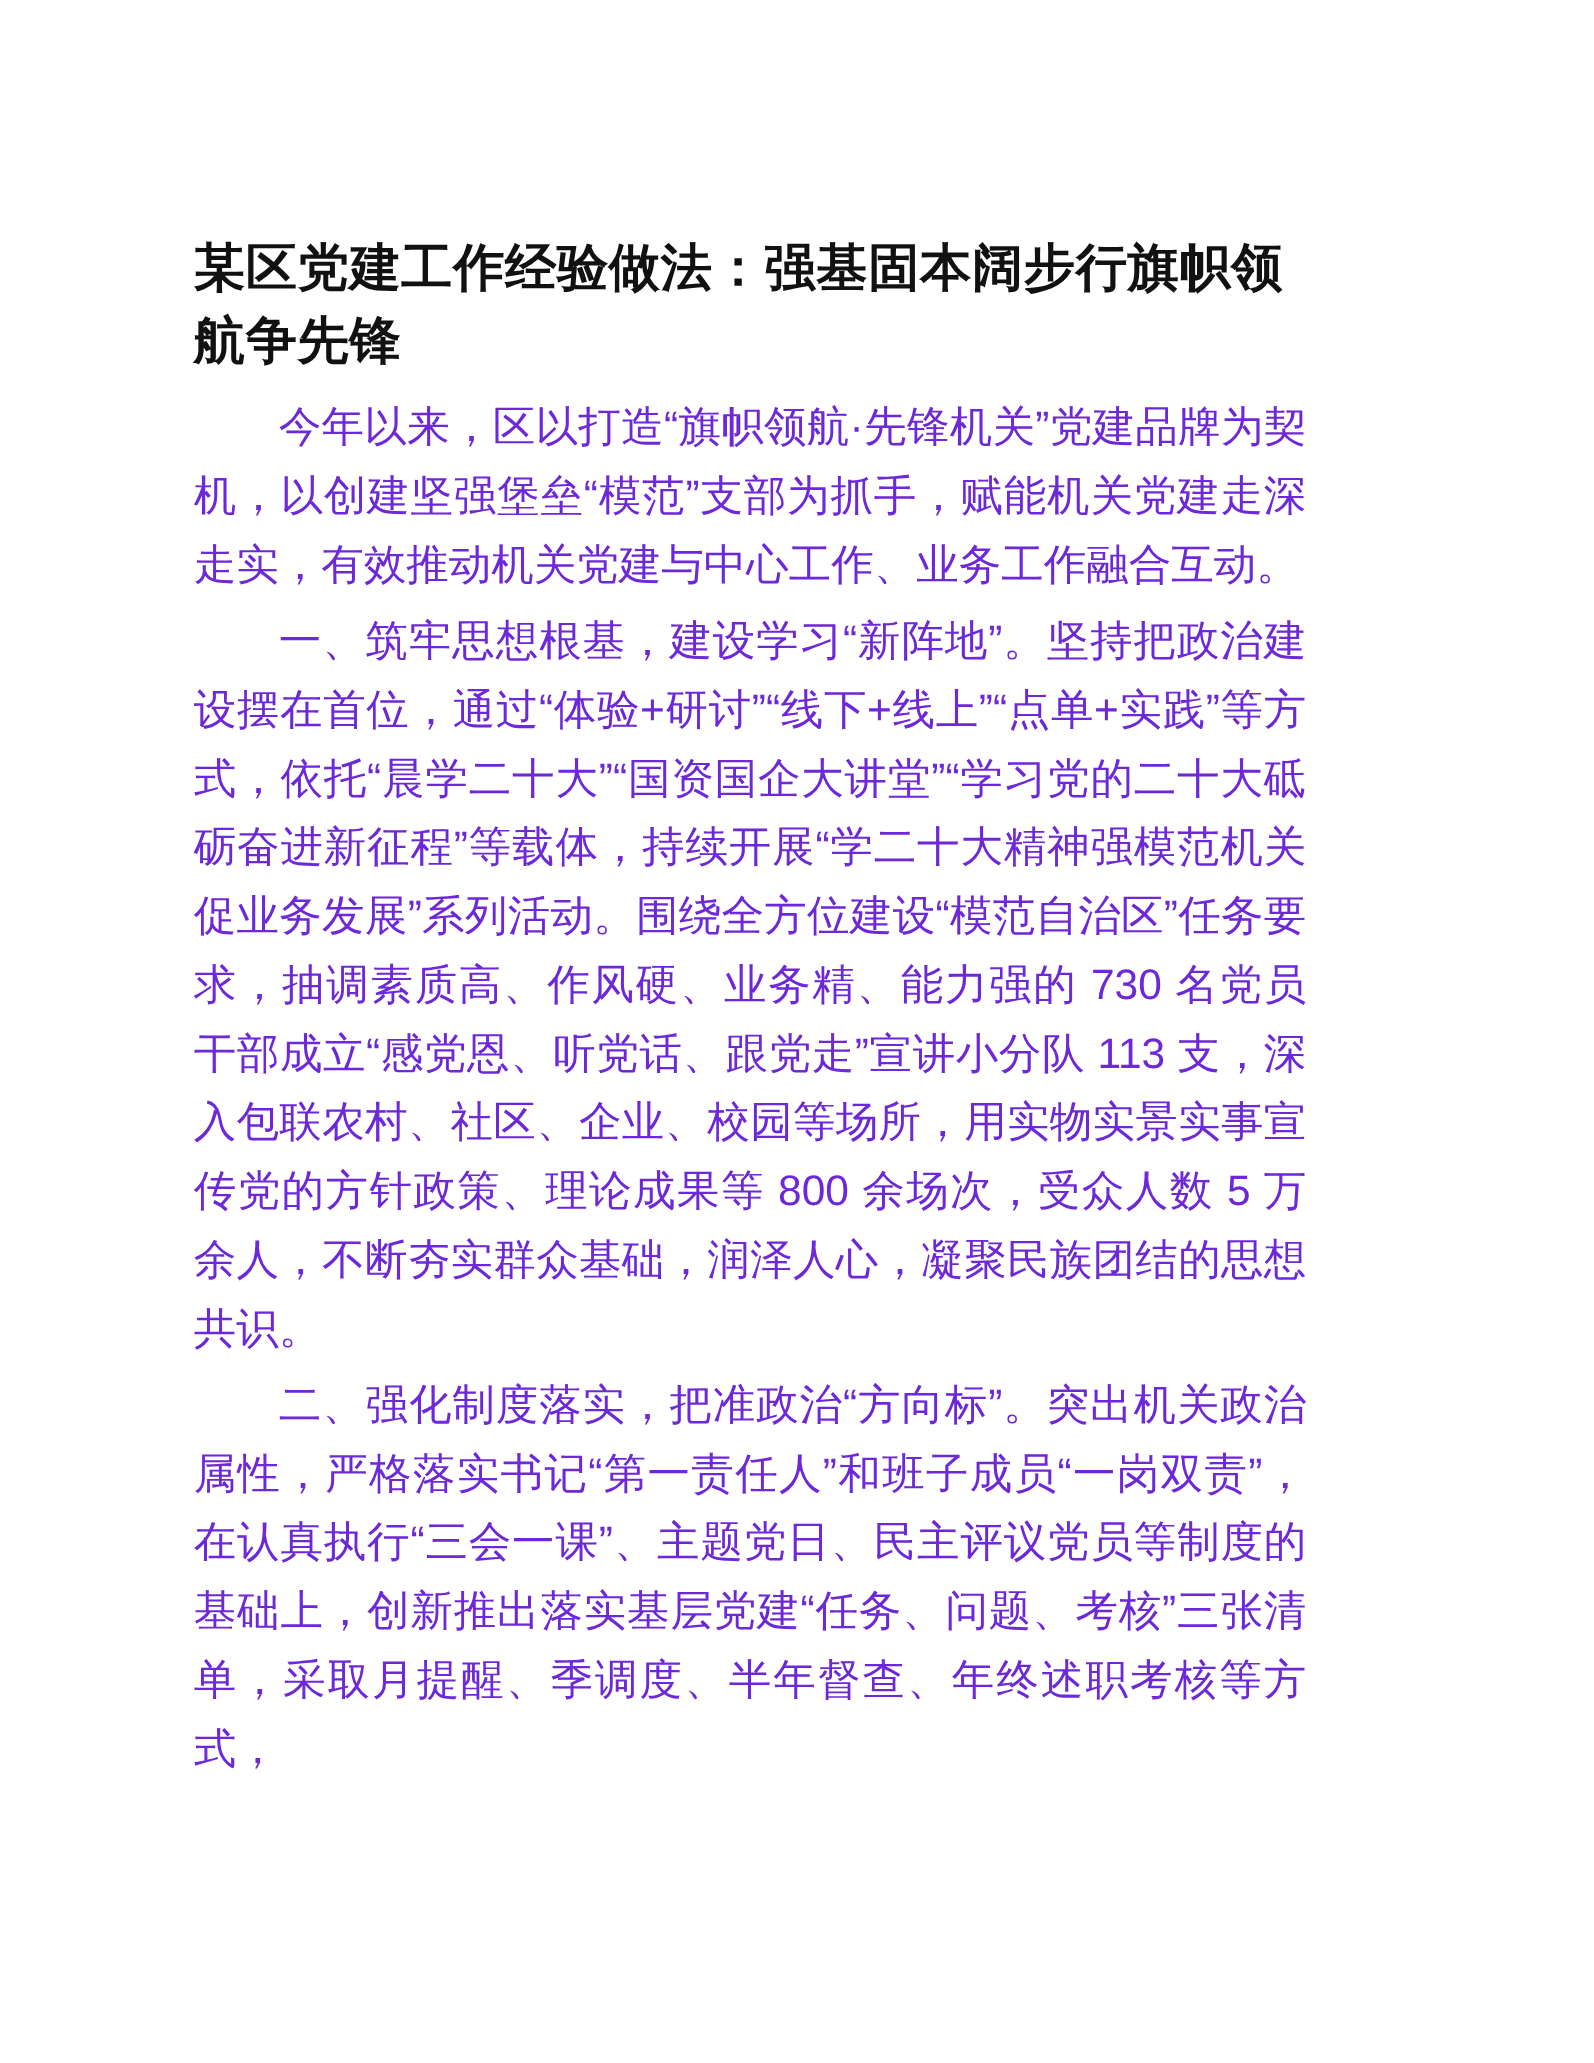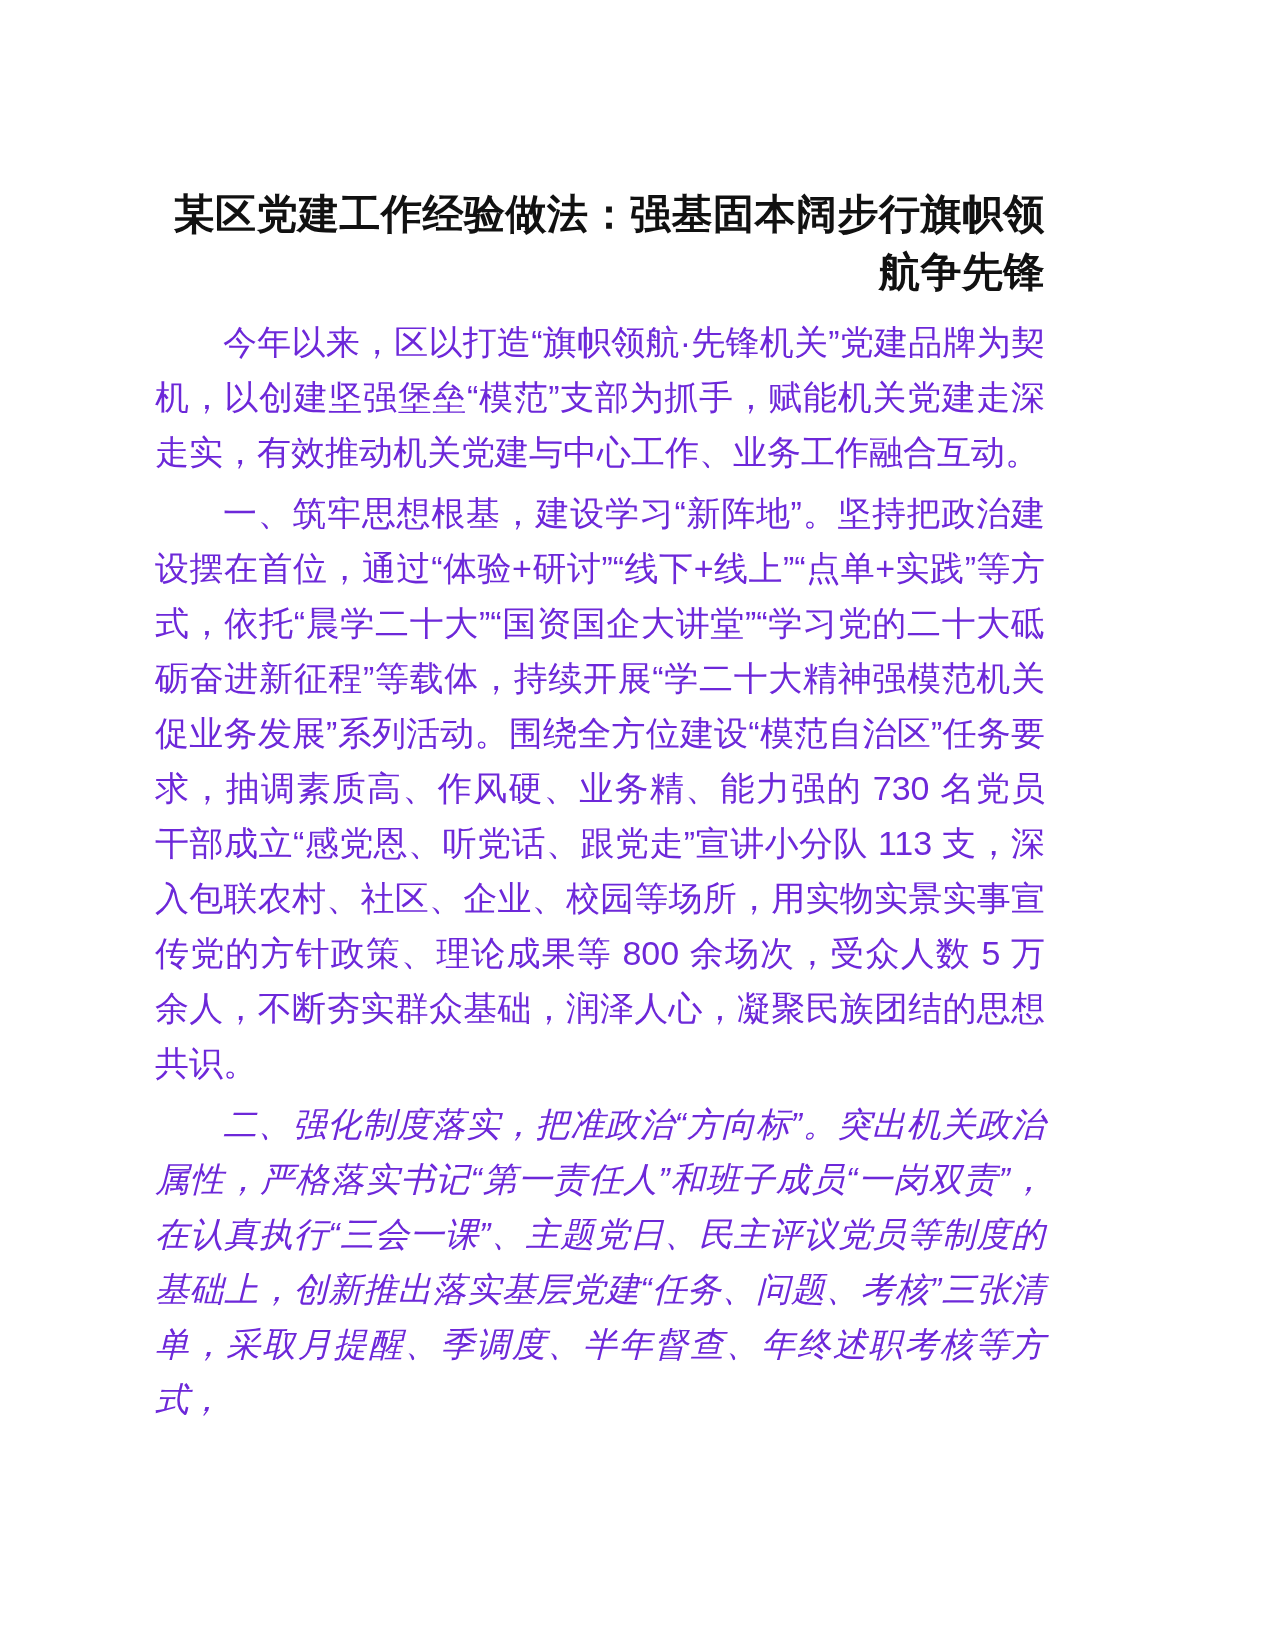--- a/index.html
+++ b/index.html
@@ -24,40 +24,39 @@
   .content {
     position: absolute;
     left: 155px;
     top: 185px;
     width: 890px;
   }
   .doc-title {
     font-size: 41px;
     font-weight: 700;
     line-height: 58px;
-    text-align: right;
+    text-align: left;
     letter-spacing: 0.5px;
     margin: 0 0 14px 0;
     color: #111111;
     text-justify: inter-ideograph;
   }
   .para {
     font-size: 34px;
     line-height: 55px;
     text-align: justify;
     text-justify: inter-ideograph;
     text-align-last: left;
     margin: 0 0 6px 0;
     text-indent: 68px;
     color: #6d28d9;
     word-break: break-all;
   }
   .para:last-child {
     margin-bottom: 0;
-    font-style: italic;
   }
 </style>
 </head>
 <body>
 
 <div class="page">
   <div class="content">
     <h1 class="doc-title">某区党建工作经验做法：强基固本阔步行旗帜领航争先锋</h1>
     <p class="para">今年以来，区以打造“旗帜领航·先锋机关”党建品牌为契机，以创建坚强堡垒“模范”支部为抓手，赋能机关党建走深走实，有效推动机关党建与中心工作、业务工作融合互动。</p>
     <p class="para">一、筑牢思想根基，建设学习“新阵地”。坚持把政治建设摆在首位，通过“体验+研讨”“线下+线上”“点单+实践”等方式，依托“晨学二十大”“国资国企大讲堂”“学习党的二十大砥砺奋进新征程”等载体，持续开展“学二十大精神强模范机关促业务发展”系列活动。围绕全方位建设“模范自治区”任务要求，抽调素质高、作风硬、业务精、能力强的 730 名党员干部成立“感党恩、听党话、跟党走”宣讲小分队 113 支，深入包联农村、社区、企业、校园等场所，用实物实景实事宣传党的方针政策、理论成果等 800 余场次，受众人数 5 万余人，不断夯实群众基础，润泽人心，凝聚民族团结的思想共识。</p>

